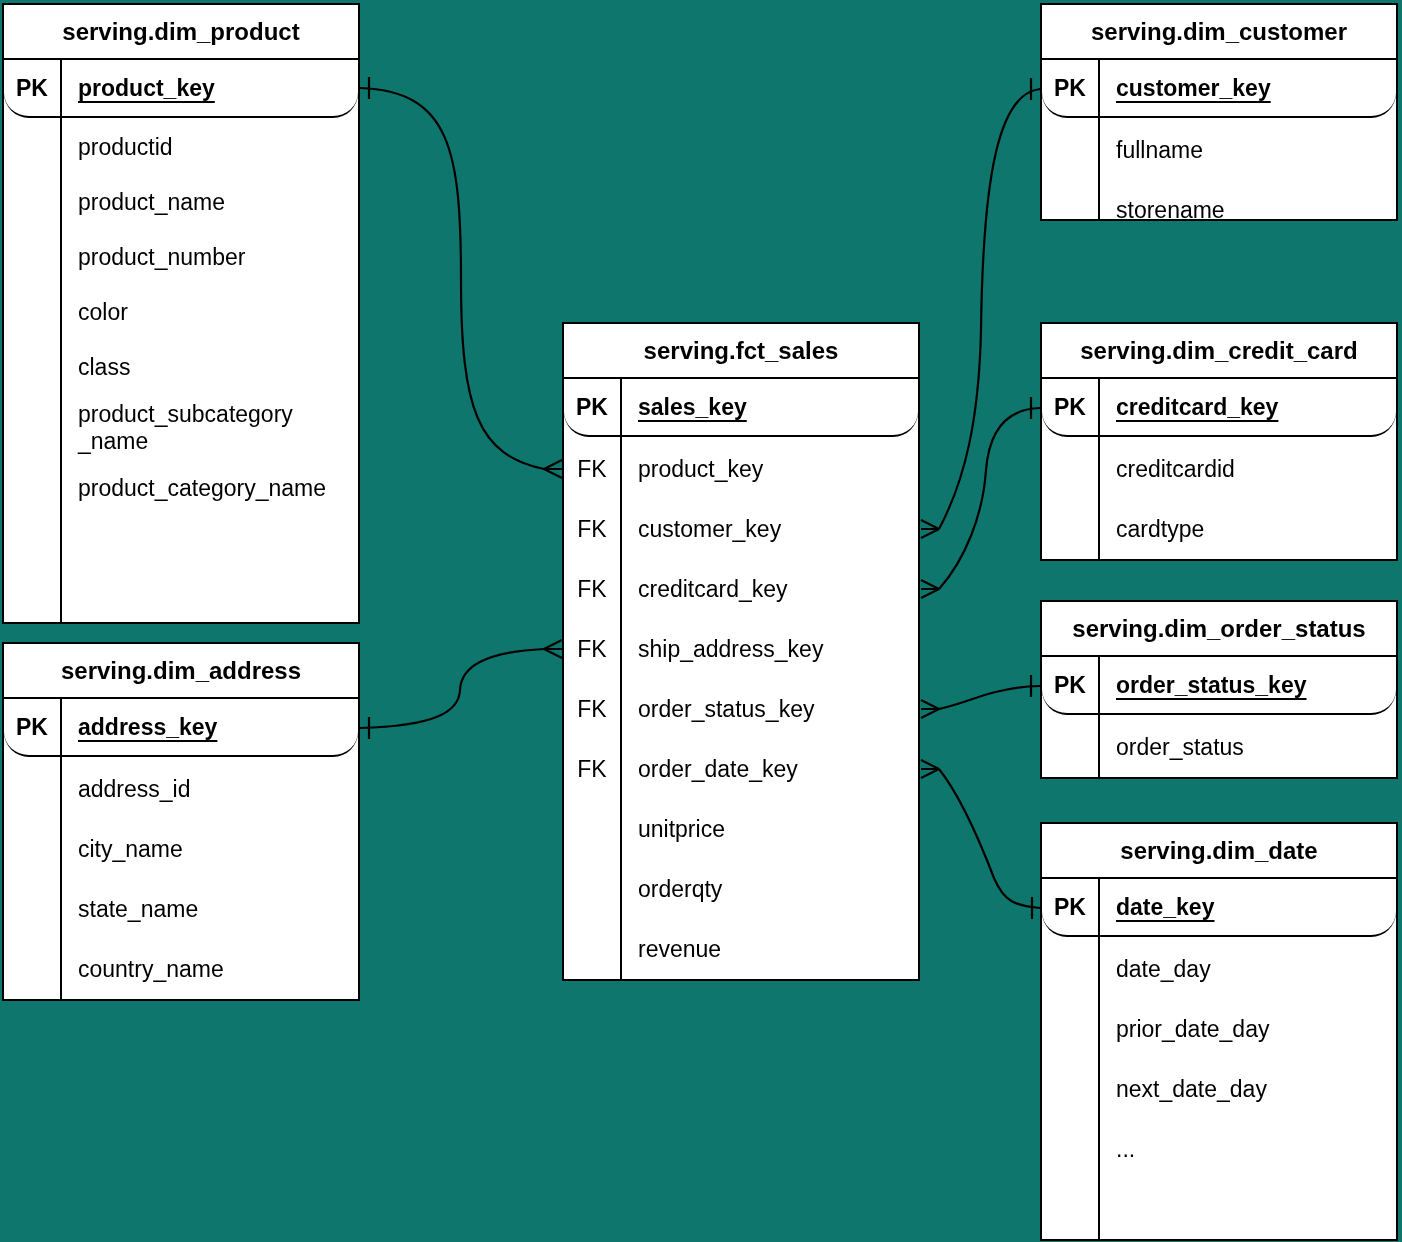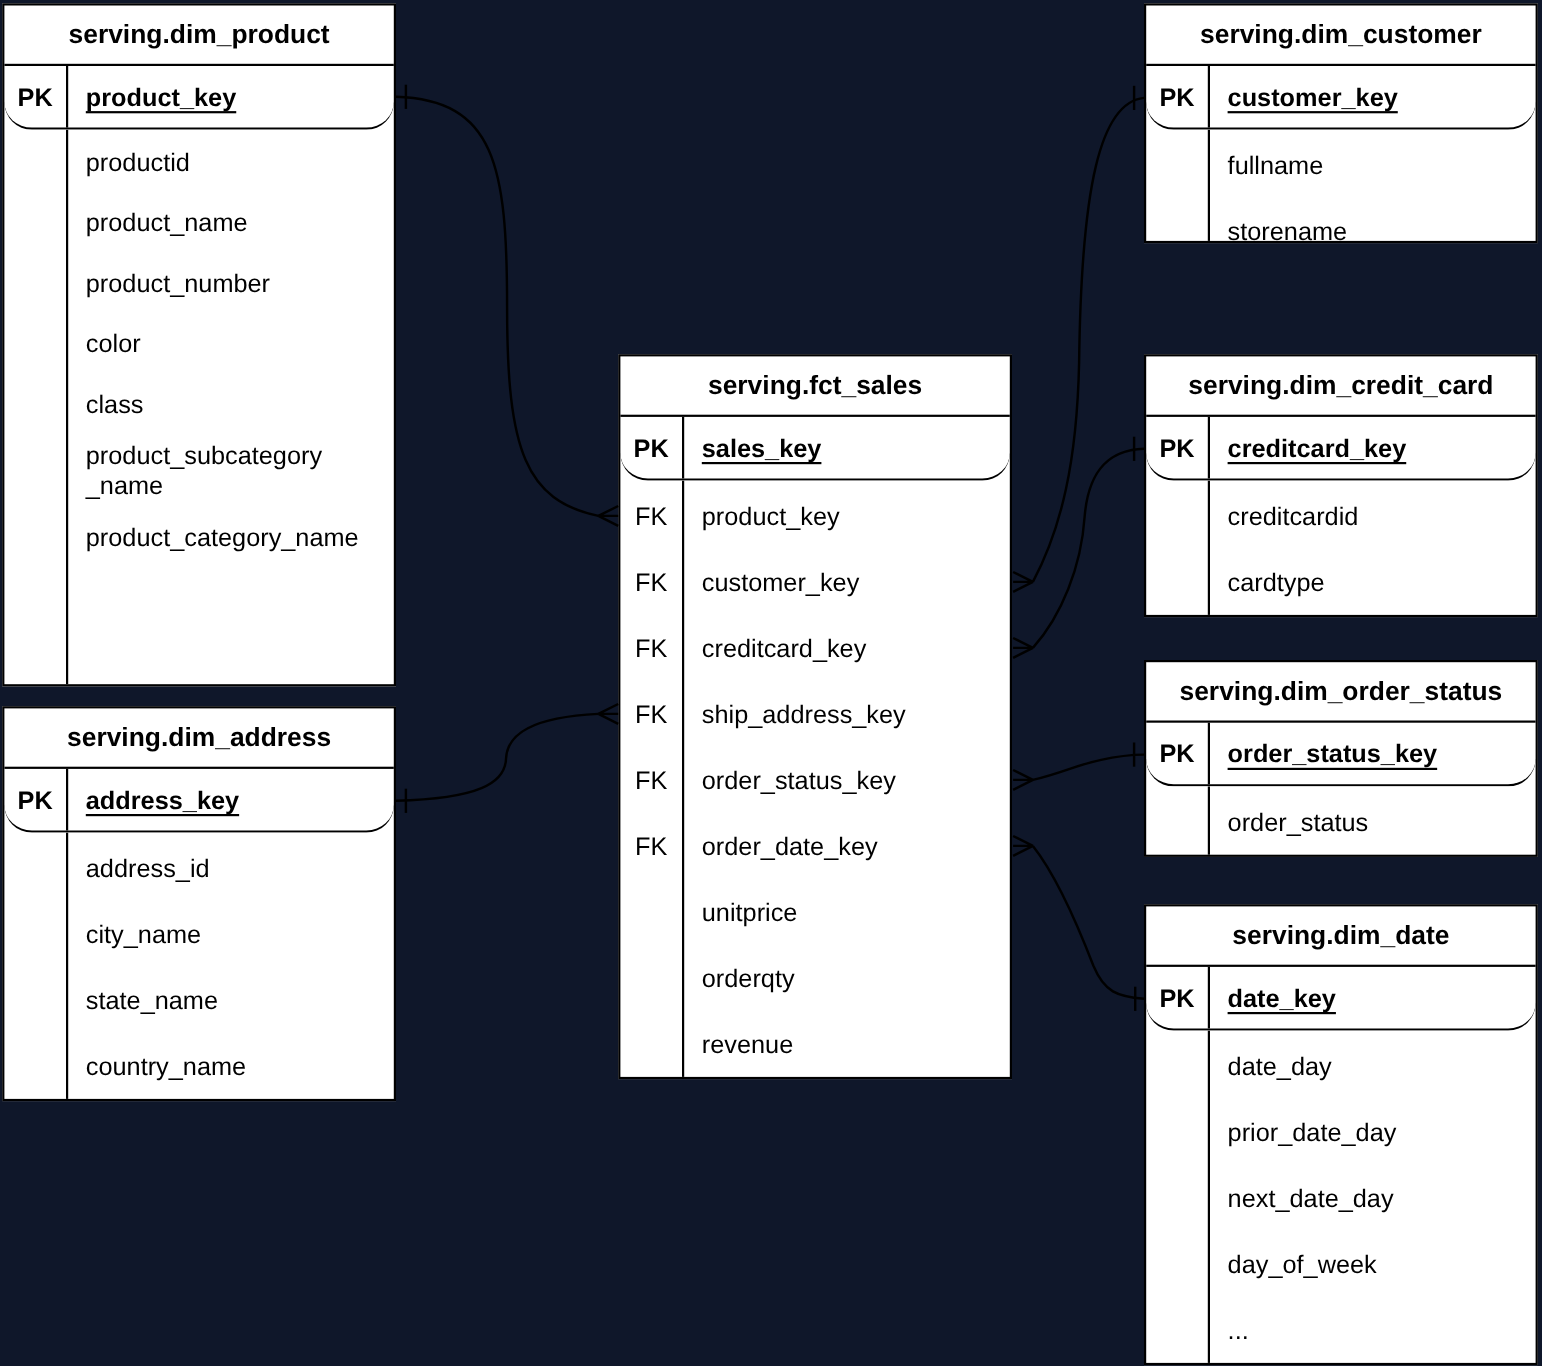--- a/index.html
+++ b/index.html
@@ -4,21 +4,21 @@
 <style>
   * { margin:0; padding:0; box-sizing:border-box; }
   html,body { background:#ffffff; }
   body {
     width:1402px; height:1242px;
     font-family:"Liberation Sans", sans-serif;
     color:#000;
     position:relative;
     overflow:hidden;
   }
-  .canvas { position:relative; width:1402px; height:1242px; background:#0f172a; }
+  .canvas { position:relative; width:1402px; height:1242px; background:#0f766e; }
 
   .table {
     position:absolute;
     width:358px;
     border:2px solid #000;
     background:#fff;
     z-index:1;
   }
   .thead {
     height:55px;
@@ -171,21 +171,20 @@
     <div class="pkrow">
       <div class="kcell">PK</div>
       <div class="fcell pkfield">date_key</div>
     </div>
     <div class="tbody" style="height:302px;">
       <div class="kcol"></div>
       <div class="fcol">
         <div class="frow">date_day</div>
         <div class="frow">prior_date_day</div>
         <div class="frow">next_date_day</div>
-        <div class="frow">day_of_week</div>
         <div class="frow">...</div>
       </div>
     </div>
   </div>
 
   <div class="table" style="left:2px; top:642px;">
     <div class="thead">serving.dim_address</div>
     <div class="pkrow">
       <div class="kcell">PK</div>
       <div class="fcell pkfield">address_key</div>

